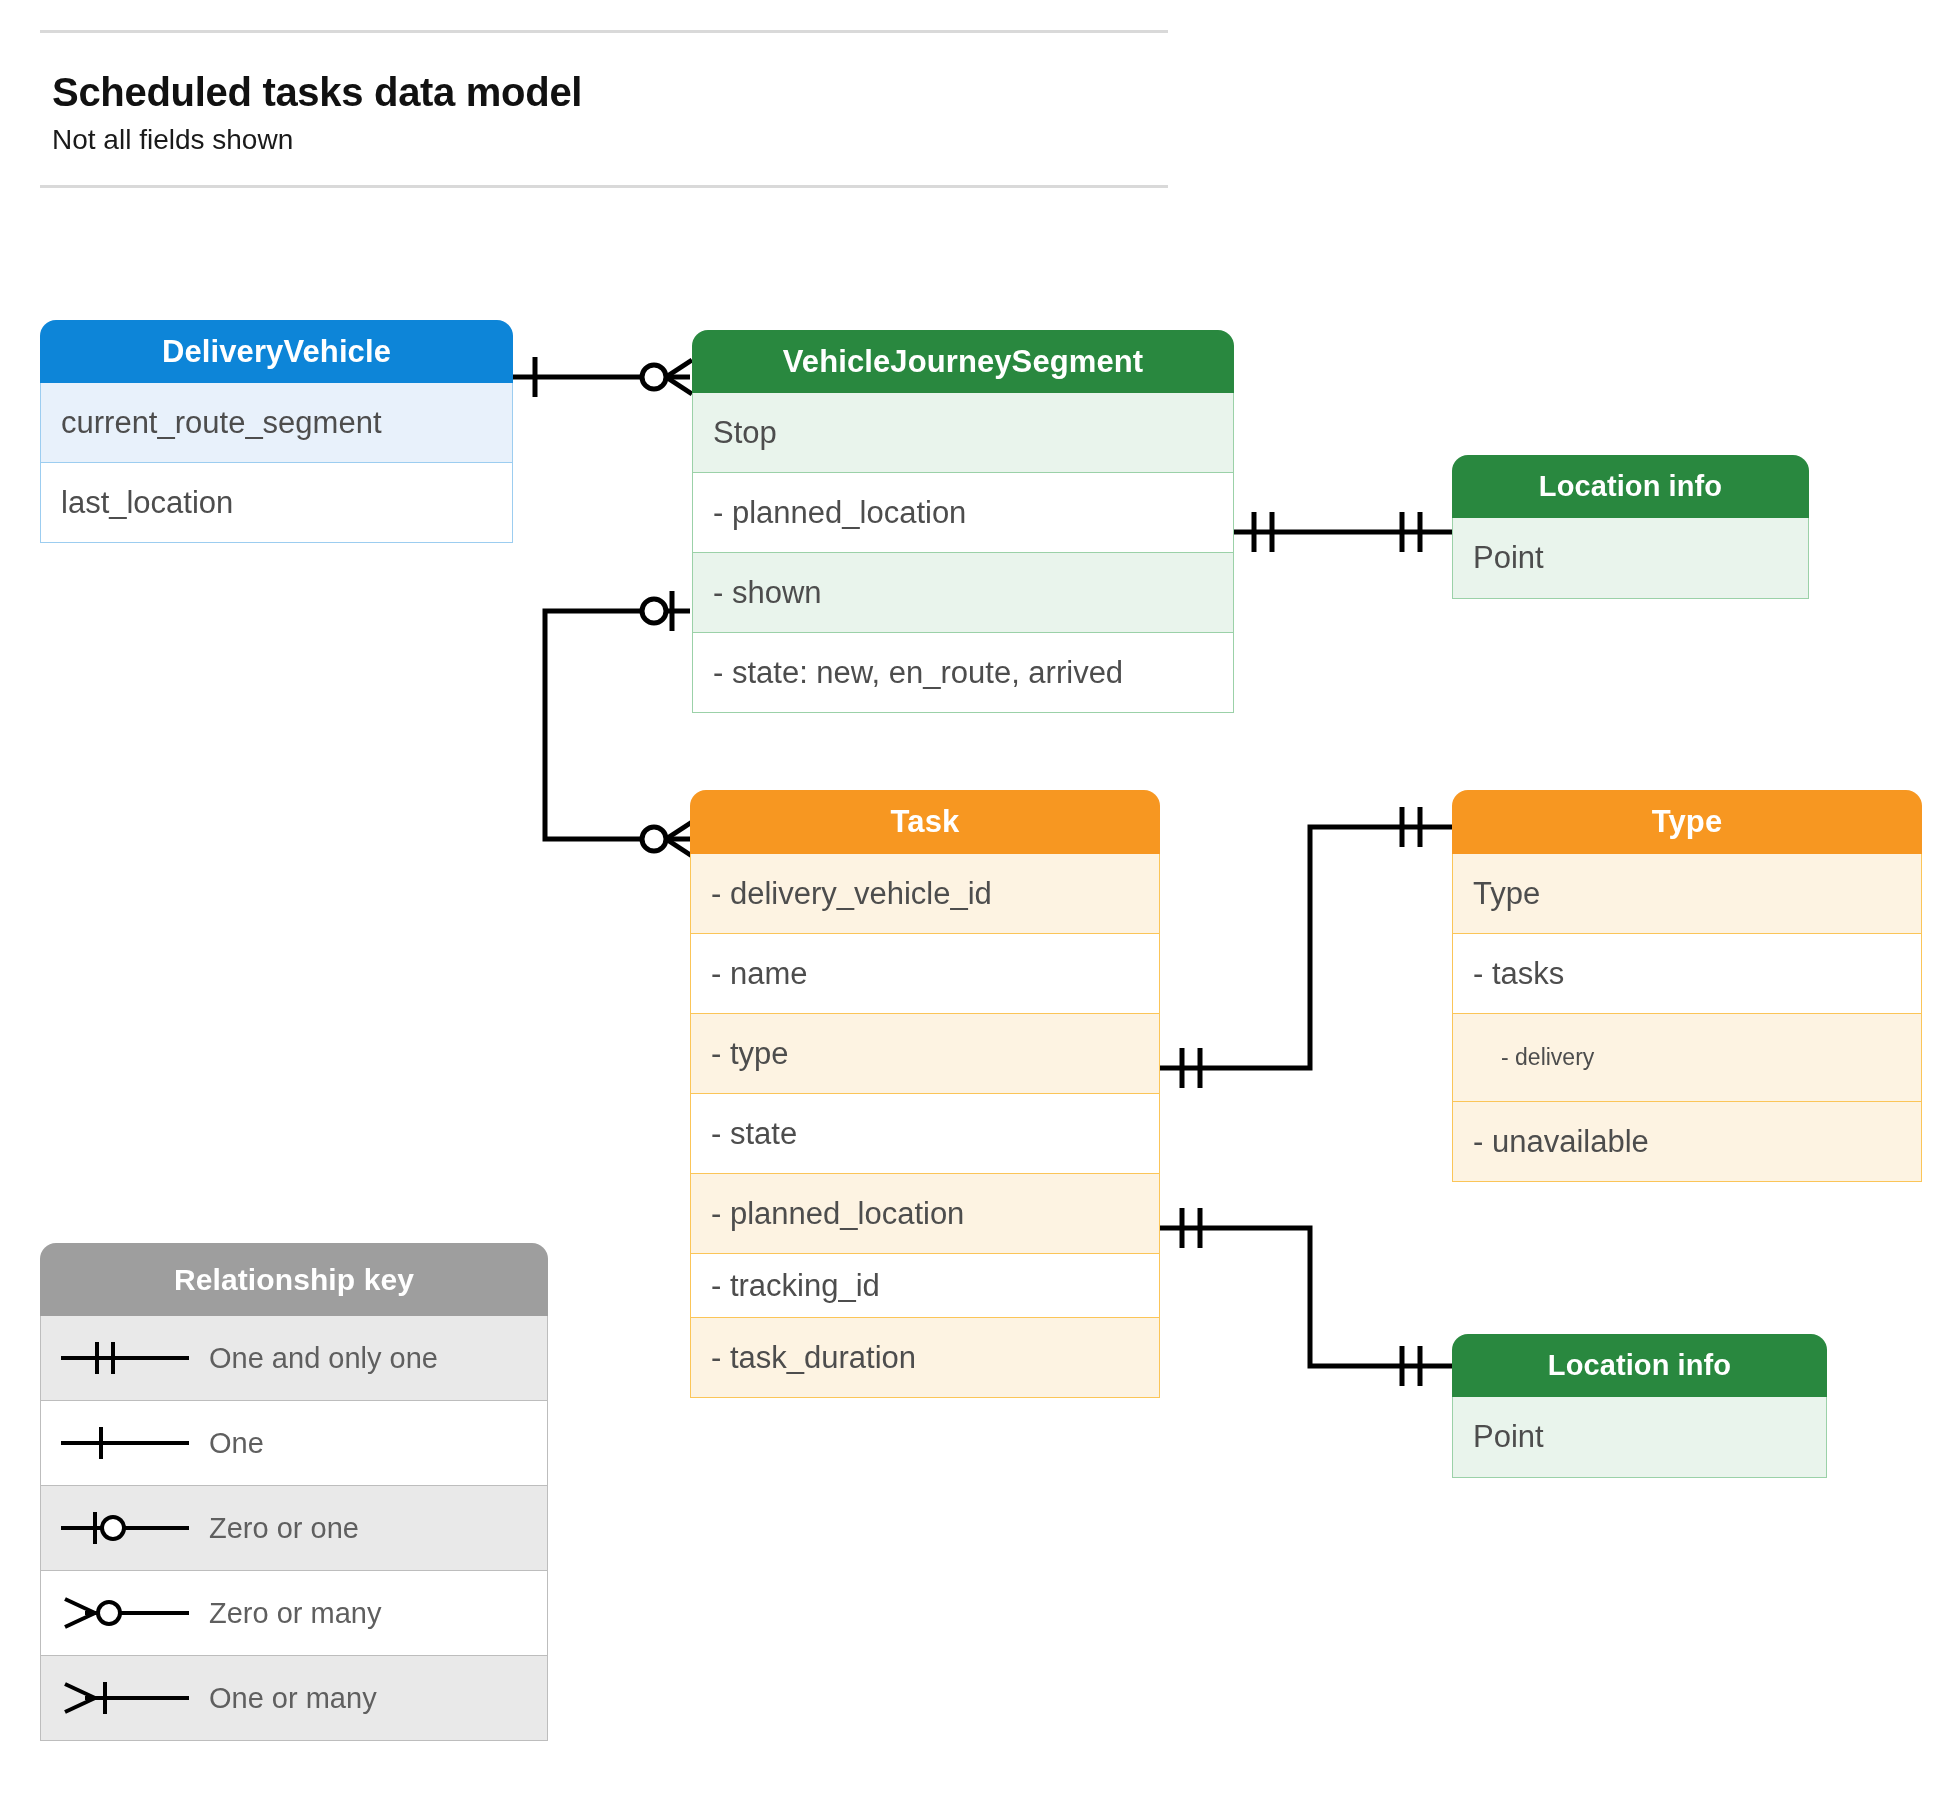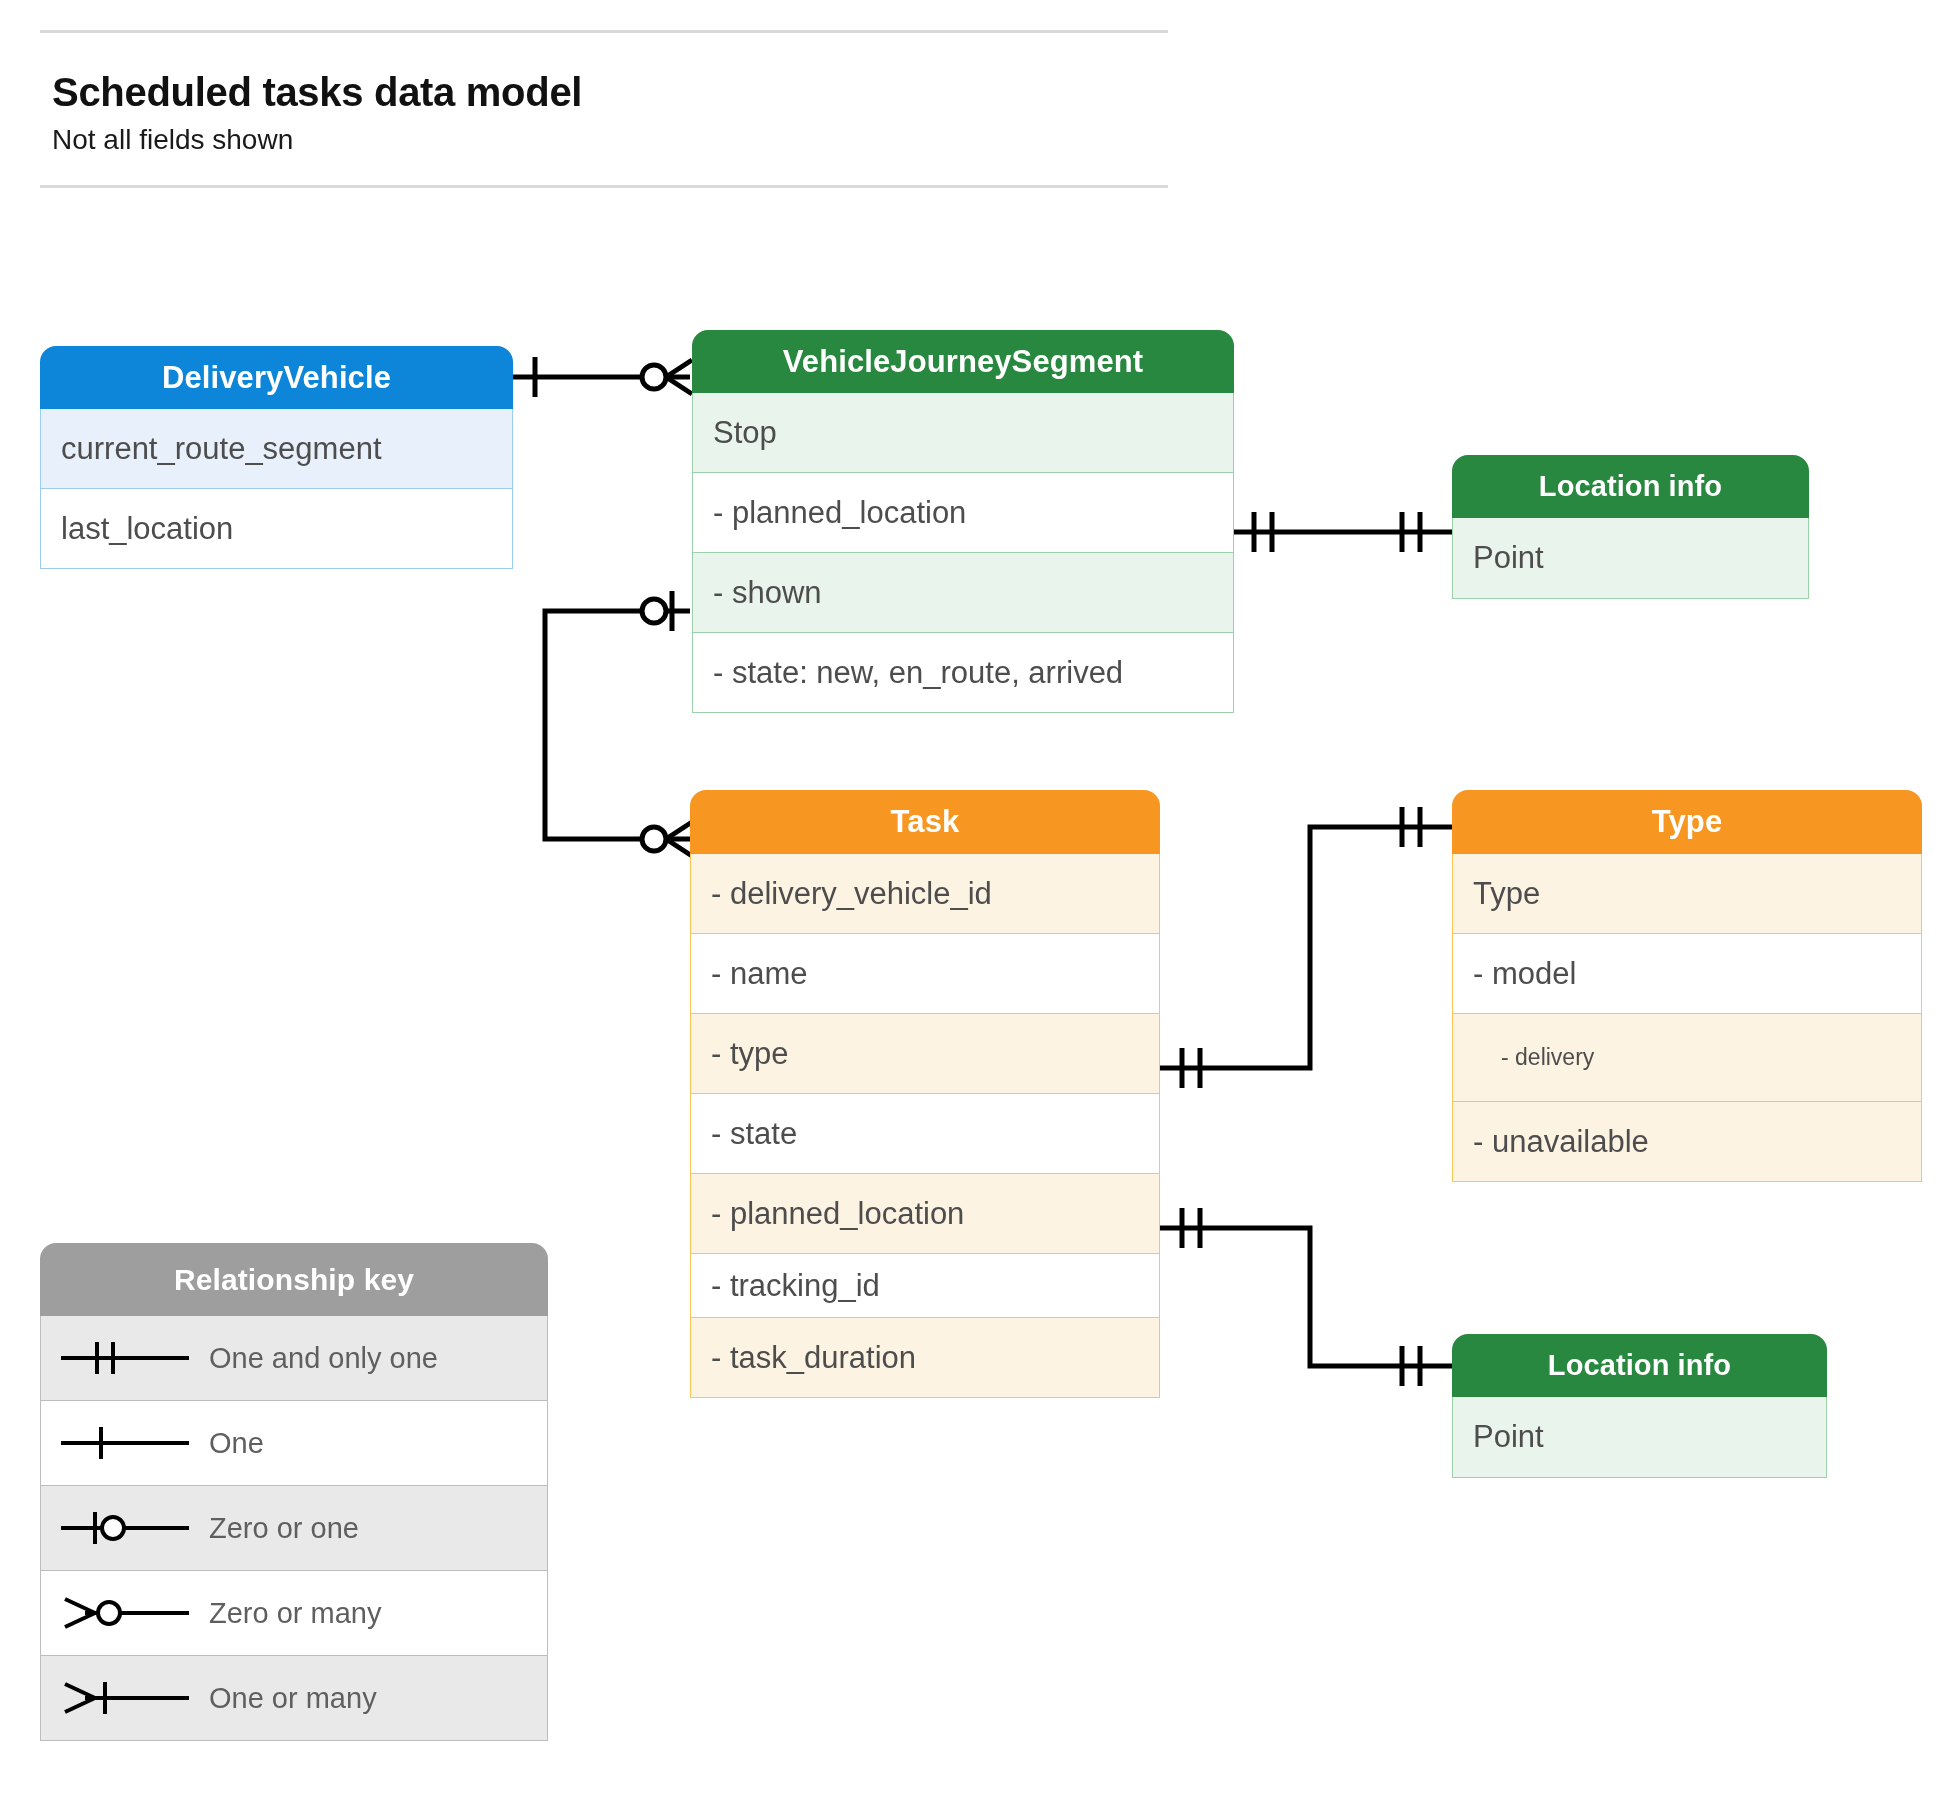--- a/index.html
+++ b/index.html
@@ -122,21 +122,21 @@
       <g>
         <polyline points="1160,1228 1310,1228 1310,1366 1452,1366"></polyline>
         <line x1="1182" y1="1208" x2="1182" y2="1248"></line>
         <line x1="1200" y1="1208" x2="1200" y2="1248"></line>
         <line x1="1402" y1="1346" x2="1402" y2="1386"></line>
         <line x1="1420" y1="1346" x2="1420" y2="1386"></line>
       </g>
     </g>
   </svg>
 
-  <div class="entity th-blue" id="ent-deliveryvehicle" style="left:40px;top:346px;width:473px;">
+  <div class="entity th-blue" id="ent-deliveryvehicle" style="left:40px;top:320px;width:473px;">
     <div class="hdr" style="height:63px;font-size:31px;">DeliveryVehicle</div>
     <div class="rowlist">
       <div class="row alt" style="height:80px;font-size:31px;">current_route_segment</div>
       <div class="row plain" style="height:80px;font-size:31px;">last_location</div>
     </div>
   </div>
 
   <div class="entity th-green" id="ent-vjs" style="left:692px;top:330px;width:542px;">
     <div class="hdr" style="height:63px;font-size:31px;">VehicleJourneySegment</div>
     <div class="rowlist">
@@ -164,21 +164,21 @@
       <div class="row alt" style="height:80px;font-size:31px;">- planned_location</div>
       <div class="row plain" style="height:64px;font-size:31px;">- tracking_id</div>
       <div class="row alt" style="height:80px;font-size:31px;">- task_duration</div>
     </div>
   </div>
 
   <div class="entity th-orange" id="ent-type" style="left:1452px;top:790px;width:470px;">
     <div class="hdr" style="height:64px;font-size:31px;">Type</div>
     <div class="rowlist">
       <div class="row alt" style="height:80px;font-size:31px;">Type</div>
-      <div class="row plain" style="height:80px;font-size:31px;">-   model</div>
+      <div class="row plain" style="height:80px;font-size:31px;">-   tasks</div>
       <div class="row alt" style="height:88px;font-size:23px;padding-left:48px;">-   delivery</div>
       <div class="row alt" style="height:80px;font-size:31px;">-   unavailable</div>
     </div>
   </div>
 
   <div class="entity th-green" id="ent-locinfo-bottom" style="left:1452px;top:1334px;width:375px;">
     <div class="hdr" style="height:63px;font-size:29px;">Location info</div>
     <div class="rowlist">
       <div class="row alt" style="height:81px;font-size:31px;">Point</div>
     </div>

